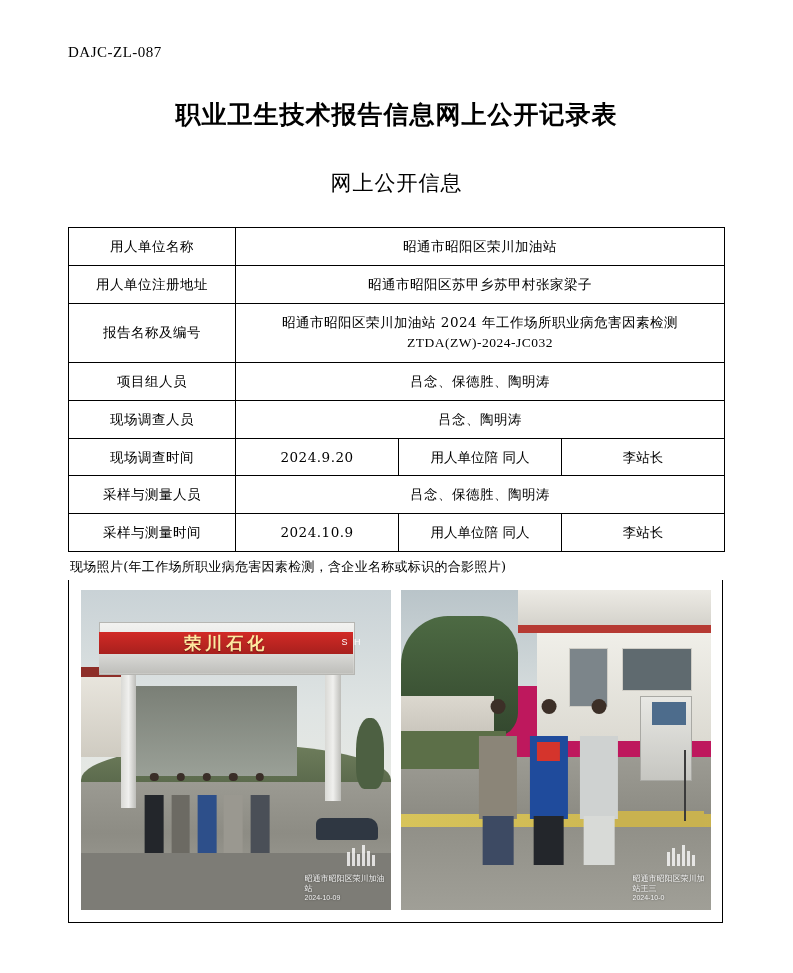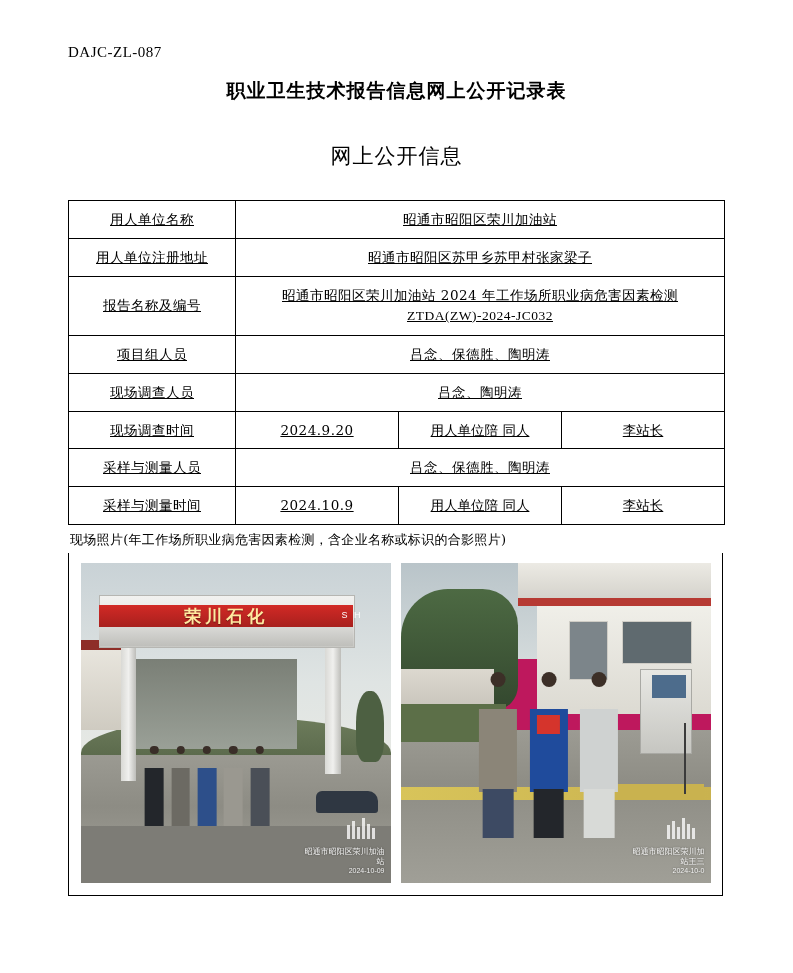--- a/index.html
+++ b/index.html
@@ -25,42 +25,41 @@
   .doc-code {
     position: absolute;
     left: 68px;
     top: 44px;
     font-size: 15px;
     letter-spacing: 0.5px;
     font-family: "Liberation Serif", "DejaVu Serif", serif;
   }
   .main-title {
     text-align: center;
-    font-size: 19px;
+    font-size: 25px;
     font-weight: bold;
     margin: 0;
-    padding-top: 78px;
+    padding-top: 98px;
     letter-spacing: 1px;
     font-family: "DejaVu Serif", "Liberation Serif", serif;
   }
   .sub-title {
     text-align: center;
     font-size: 21px;
     font-weight: normal;
     margin: 0;
     padding-top: 38px;
     letter-spacing: 1px;
     font-family: "DejaVu Serif", "Liberation Serif", serif;
   }
   table.info {
     border-collapse: collapse;
     width: 657px;
     margin-top: 30px;
     table-layout: fixed;
-    text-decoration: underline;
   }
   table.info td {
     border: 1px solid #000000;
     font-size: 13.5px;
     text-align: center;
     vertical-align: middle;
     padding: 8px 4px;
     line-height: 1.55;
     font-family: "DejaVu Serif", "Liberation Serif", serif;
   }
@@ -104,21 +103,21 @@
     overflow: hidden;
     background: #be185d;
   }
   .wm {
     position: absolute;
     right: 6px;
     bottom: 8px;
     color: rgba(255,255,255,0.92);
     font-size: 8px;
     line-height: 1.25;
-    text-align: right;
+    text-align: left;
     font-family: "Liberation Sans", sans-serif;
     text-shadow: 0 0 2px rgba(0,0,0,0.5);
     z-index: 40;
     margin-top: 34px;
   }
   .wm .wm-date { font-size: 7px; }
   .wm-logo {
     position: absolute;
     right: 8px;
     bottom: 42px;

